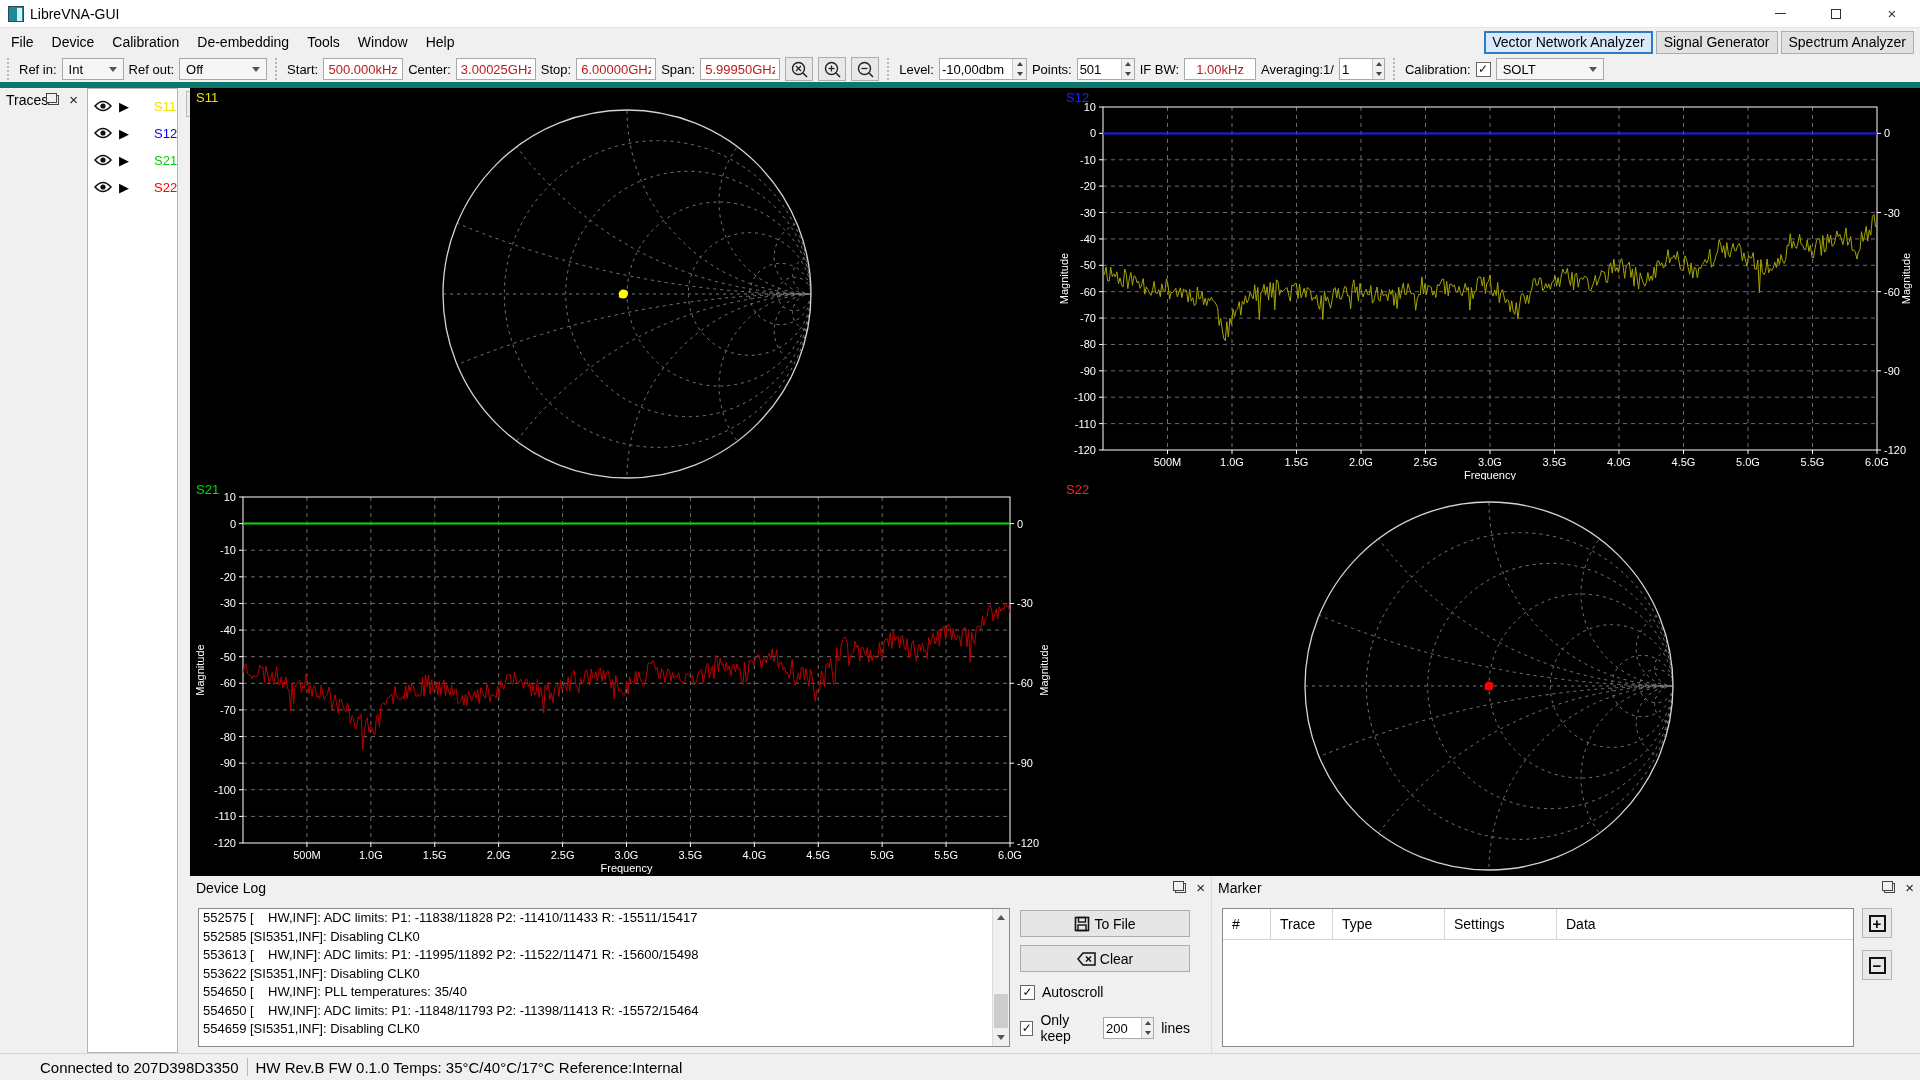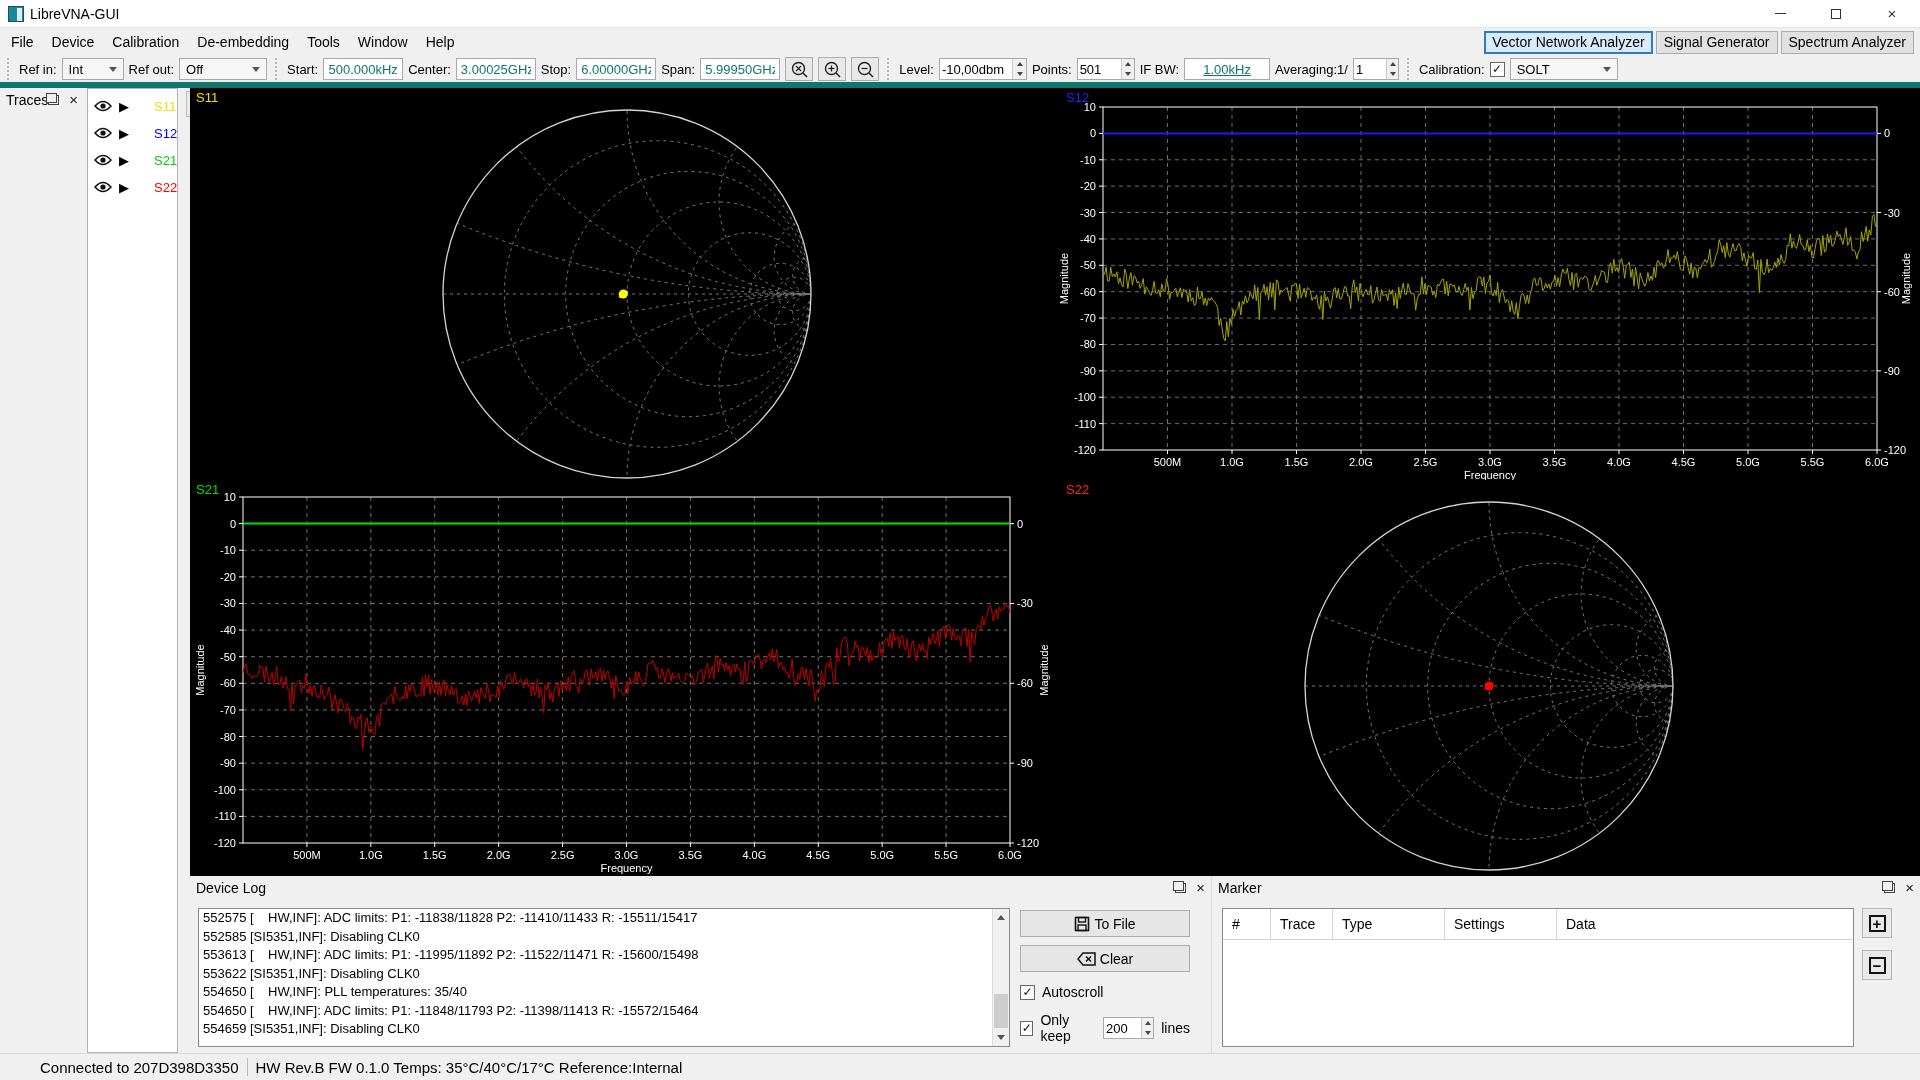--- a/index.html
+++ b/index.html
@@ -23,21 +23,21 @@
   .menubar { height:28px; display:flex; align-items:center; padding-left:2px; background:#f0f0f0; }
   .menu-item { padding:4px 9px; font-size:14px; }
   .mode-btns { margin-left:auto; display:flex; gap:3px; padding-right:6px; }
   .mode-btn { border:1px solid #adadad; background:#e1e1e1; padding:2px 7px; font-size:14px; line-height:17px; }
   .mode-btn.active { border:2px solid #2f7cc2; background:#d9eafa; padding:1px 6px; }
   
   .toolbar { height:32px; display:flex; align-items:center; gap:5px; padding:0 4px; background:#f0f0f0; border-bottom:6px solid #0f766e; font-size:13px; }
   .tb-grip { width:4px; height:22px; border-left:2px dotted #b5b5b5; margin:0 3px; }
   .tb-label { white-space:nowrap; }
   .lineedit { height:22px; border:1px solid #a9a9a9; background:#fff; font-family:"Liberation Sans",sans-serif; font-size:13px; padding:0 4px; text-align:center; }
-  .lineedit.gray { color:#0f766e; }
+  .lineedit.gray { color:#b91c1c; }
   .combo { height:22px; border:1px solid #a9a9a9; background:#f6f6f6; display:flex; align-items:center; padding-left:6px; position:relative; }
   .combo .arrow { margin-left:auto; margin-right:6px; width:0; height:0; border-left:4px solid transparent; border-right:4px solid transparent; border-top:5px solid #555; }
   .spinwrap { display:flex; height:22px; border:1px solid #a9a9a9; background:#fff; }
   .spinwrap input { border:none; outline:none; font-family:"Liberation Sans",sans-serif; font-size:13px; padding:0 2px; width:100%; }
   .spinbtns { width:16px; display:flex; flex-direction:column; border-left:1px solid #c9c9c9; }
   .spinbtns div { flex:1; display:flex; align-items:center; justify-content:center; background:#f0f0f0; }
   .spin-up::after { content:""; border-left:3px solid transparent; border-right:3px solid transparent; border-bottom:4px solid #444; }
   .spin-dn::after { content:""; border-left:3px solid transparent; border-right:3px solid transparent; border-top:4px solid #444; }
   .zoombtn { width:28px; height:24px; border:1px solid #adadad; background:#e8e8e8; display:flex; align-items:center; justify-content:center; }
   .checkbox { width:15px; height:15px; border:1px solid #666; background:#fff; display:inline-flex; align-items:center; justify-content:center; font-size:12px; color:#111; }
@@ -177,21 +177,21 @@
   </div>
   <span class="tb-label">Points:</span>
   <div class="spinwrap" style="width:58px;">
     <input value="501" style="">
     <div class="spinbtns">
         <div class="spin-up"></div>
         <div class="spin-dn"></div>
       </div>
   </div>
   <span class="tb-label">IF BW:</span>
-  <input class="lineedit gray" style="width: 86px; text-decoration: underline;" value="1.00kHz">
+  <input class="lineedit gray" style="width: 72px;" value="1.00kHz">
   <span class="tb-label">Averaging:1/</span>
   <div class="spinwrap" style="width:46px;">
     <input value="1" style="">
     <div class="spinbtns">
         <div class="spin-up"></div>
         <div class="spin-dn"></div>
       </div>
   </div>
   <div class="tb-grip"></div>
   <span class="tb-label">Calibration:</span>

